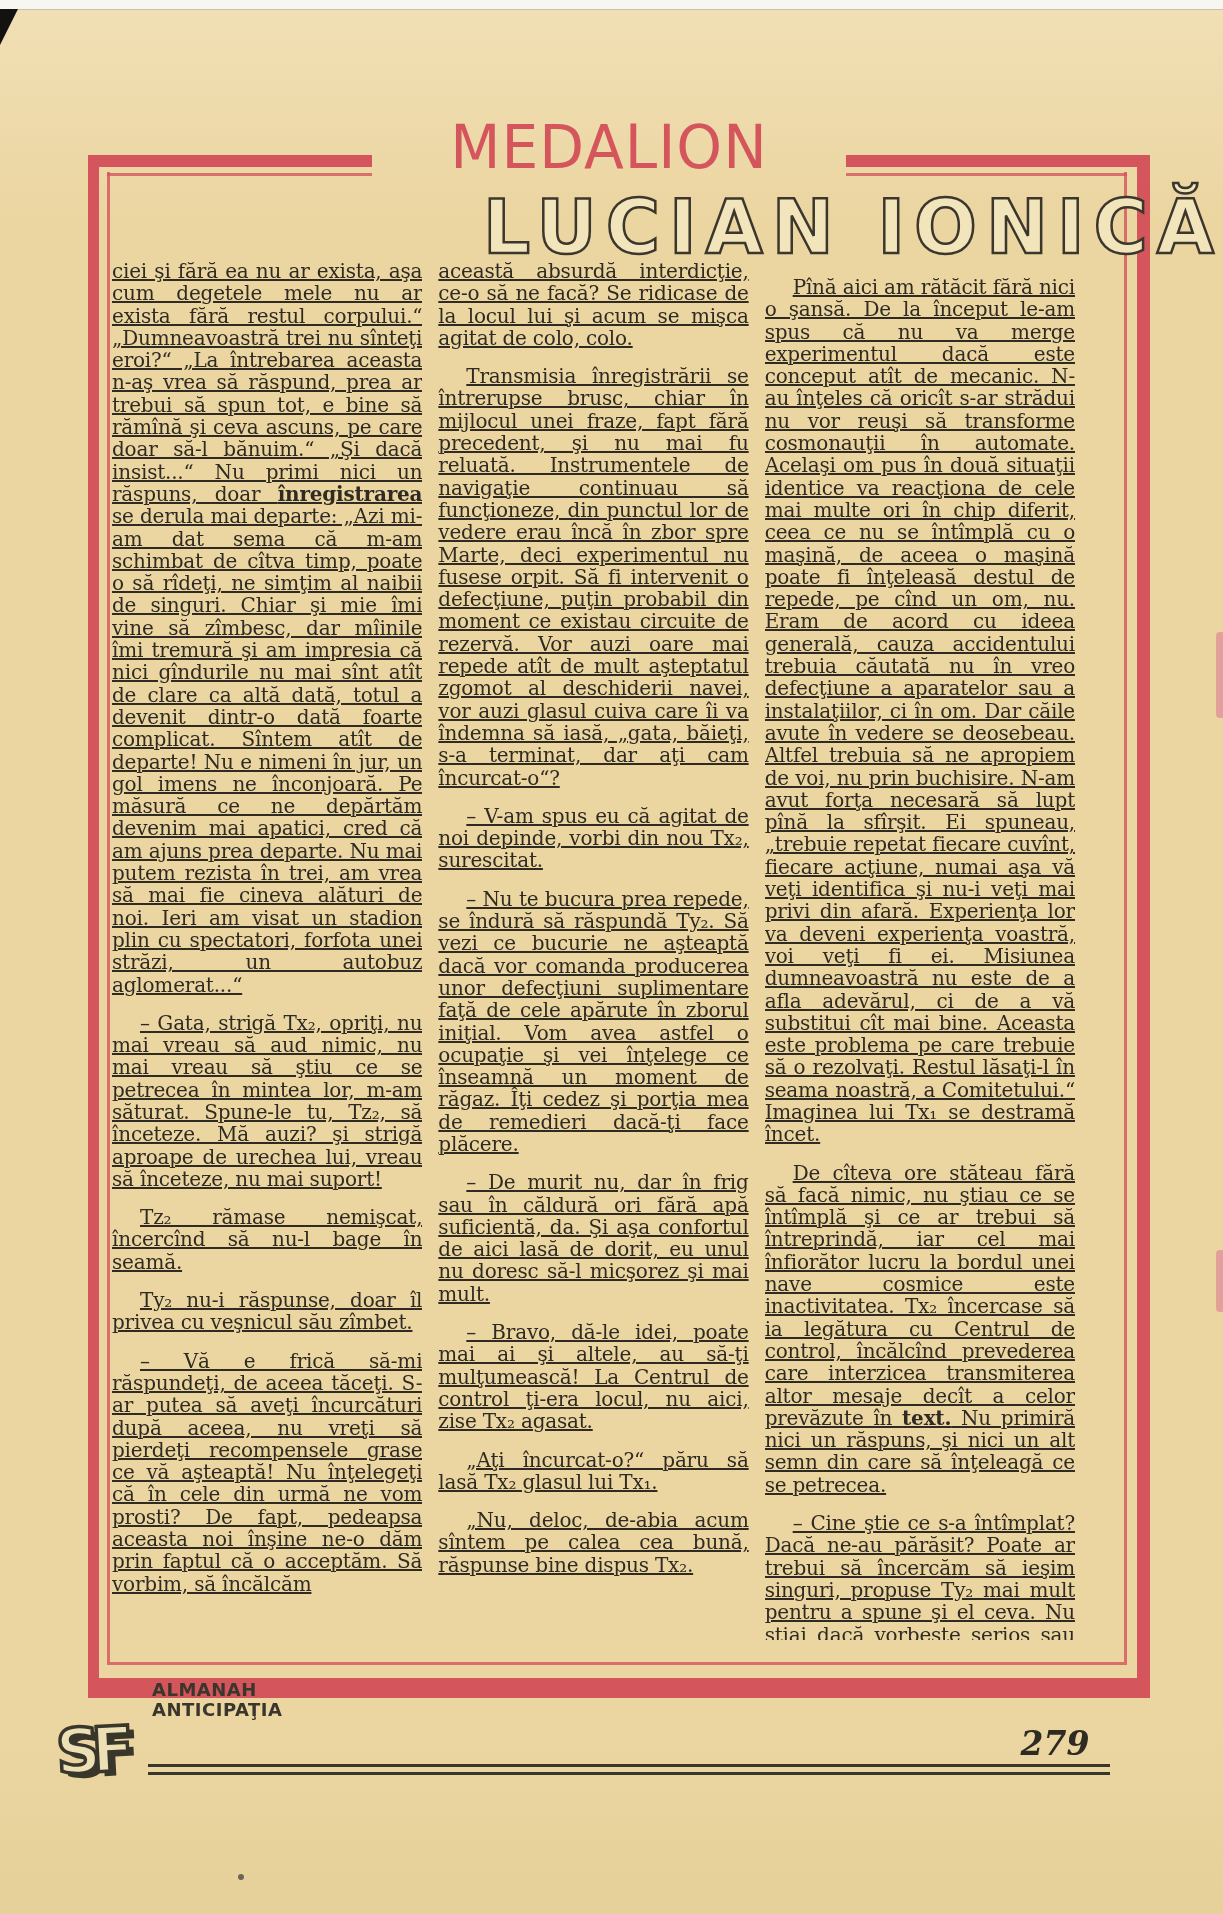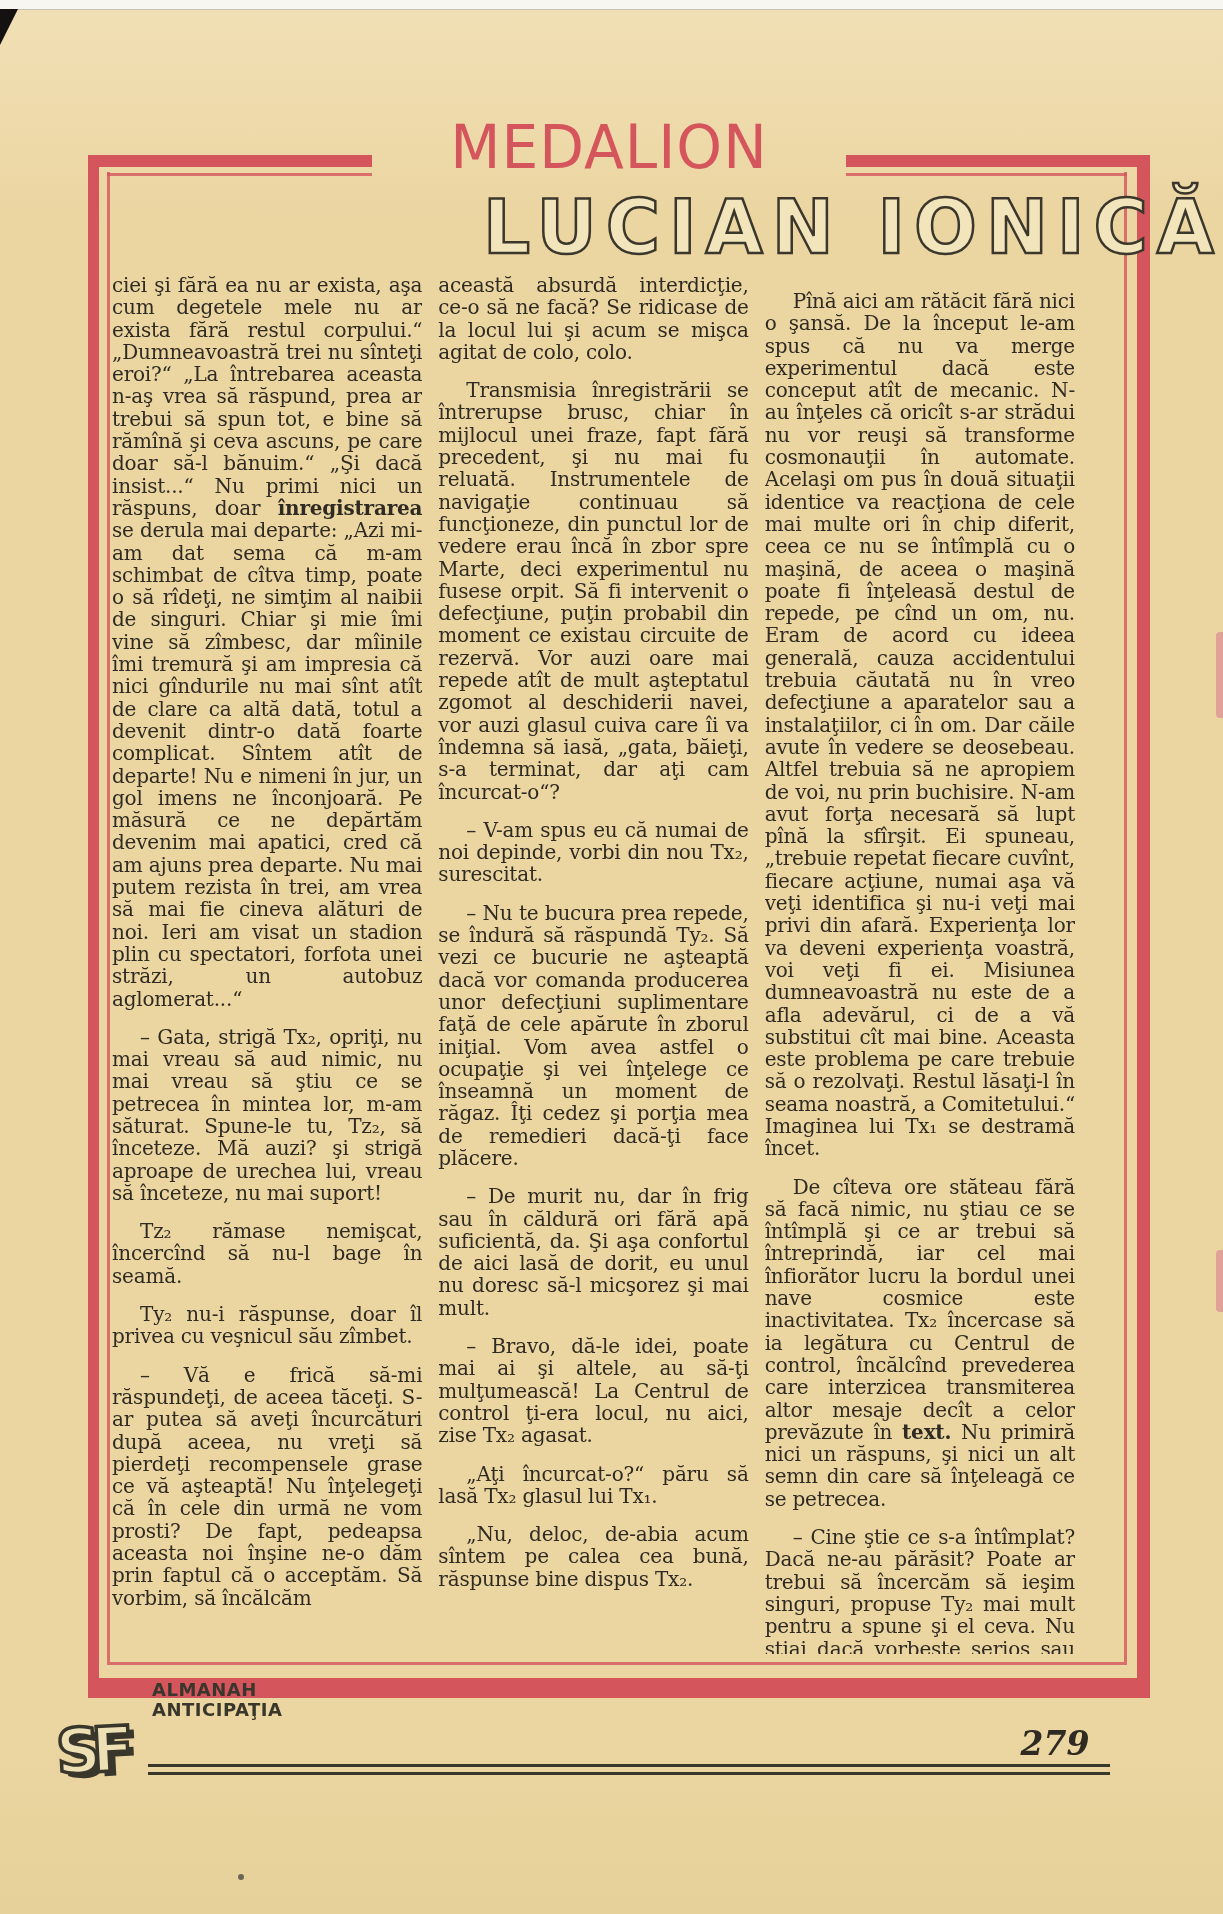--- a/index.html
+++ b/index.html
@@ -41,24 +41,24 @@
 
   
   .frame { position:absolute; left:88px; top:155px; width:1062px; height:1543px;
     box-sizing:border-box; border-left:11px solid var(--red);
     border-right:13px solid var(--red); border-bottom:20px solid var(--red); }
   .frame-thin { position:absolute; left:107px; top:172px; width:1020px; height:1493px;
     box-sizing:border-box; opacity:.8; border-left:3px solid var(--red);
     border-right:3px solid var(--red); border-bottom:3px solid var(--red); }
 
   
-  .columns { position:absolute; left:112px; top:274px; width:963px; height:1380px;
+  .columns { position:absolute; left:112px; top:260px; width:963px; height:1380px;
     display:flex; gap:16px; overflow:hidden; color:var(--ink);
     font-size:20px; line-height:22.3px; letter-spacing:-0.2px;
-    text-align:justify; }
+    text-align:justify;text-decoration:underline; }
   .col { flex:1 1 0; overflow:hidden; }
   .para { margin:0; }
   .para.indent { text-indent:28px;margin-top:16px; }
   .para b { font-weight:bold; }
 
   
   .sf-logo { position:absolute; left:56px; top:1714px;
     font-family:"DejaVu Sans", sans-serif; font-size:62px; font-weight:800;
     letter-spacing:-9px; color:#ece0b4; -webkit-text-stroke:3.5px var(--footer_ink);
     text-shadow:6px 5px 0 var(--footer_ink); transform:rotate(-3deg); }
@@ -102,21 +102,21 @@
     <div class="col">
         <p class="para"><span>ciei şi fără ea nu ar exista, aşa cum degetele mele nu ar exista fără restul corpului.“ „Dumneavoastră trei nu sînteţi eroi?“ „La întrebarea aceasta n-aş vrea să răspund, prea ar trebui să spun tot, e bine să rămînă şi ceva ascuns, pe care doar să-l bănuim.“ „Şi dacă insist...“ Nu primi nici un răspuns, doar </span><b>înregistrarea</b><span> se derula mai departe: „Azi mi-am dat sema că m-am schimbat de cîtva timp, poate o să rîdeţi, ne simţim al naibii de singuri. Chiar şi mie îmi vine să zîmbesc, dar mîinile îmi tremură şi am impresia că nici gîndurile nu mai sînt atît de clare ca altă dată, totul a devenit dintr-o dată foarte complicat. Sîntem atît de departe! Nu e nimeni în jur, un gol imens ne înconjoară. Pe măsură ce ne depărtăm devenim mai apatici, cred că am ajuns prea departe. Nu mai putem rezista în trei, am vrea să mai fie cineva alături de noi. Ieri am visat un stadion plin cu spectatori, forfota unei străzi, un autobuz aglomerat...“</span></p>
         <p class="para indent"><span>– Gata, strigă Tx₂, opriţi, nu mai vreau să aud nimic, nu mai vreau să ştiu ce se petrecea în mintea lor, m-am săturat. Spune-le tu, Tz₂, să înceteze. Mă auzi? şi strigă aproape de urechea lui, vreau să înceteze, nu mai suport!</span></p>
         <p class="para indent"><span>Tz₂ rămase nemişcat, încercînd să nu-l bage în seamă.</span></p>
         <p class="para indent"><span>Ty₂ nu-i răspunse, doar îl privea cu veşnicul său zîmbet.</span></p>
         <p class="para indent"><span>– Vă e frică să-mi răspundeţi, de aceea tăceţi. S-ar putea să aveţi încurcături după aceea, nu vreţi să pierdeţi recompensele grase ce vă aşteaptă! Nu înţelegeţi că în cele din urmă ne vom prosti? De fapt, pedeapsa aceasta noi înşine ne-o dăm prin faptul că o acceptăm. Să vorbim, să încălcăm</span></p>
       </div>
     <div class="col">
         <p class="para"><span>această absurdă interdicţie, ce-o să ne facă? Se ridicase de la locul lui şi acum se mişca agitat de colo, colo.</span></p>
         <p class="para indent"><span>Transmisia înregistrării se întrerupse brusc, chiar în mijlocul unei fraze, fapt fără precedent, şi nu mai fu reluată. Instrumentele de navigaţie continuau să funcţioneze, din punctul lor de vedere erau încă în zbor spre Marte, deci experimentul nu fusese orpit. Să fi intervenit o defecţiune, puţin probabil din moment ce existau circuite de rezervă. Vor auzi oare mai repede atît de mult aşteptatul zgomot al deschiderii navei, vor auzi glasul cuiva care îi va îndemna să iasă, „gata, băieţi, s-a terminat, dar aţi cam încurcat-o“?</span></p>
-        <p class="para indent"><span>– V-am spus eu că numai de noi depinde, vorbi din nou Tx₂, surescitat.</span></p>
+        <p class="para indent"><span>– V-am spus eu că agitat de noi depinde, vorbi din nou Tx₂, surescitat.</span></p>
         <p class="para indent"><span>– Nu te bucura prea repede, se îndură să răspundă Ty₂. Să vezi ce bucurie ne aşteaptă dacă vor comanda producerea unor defecţiuni suplimentare faţă de cele apărute în zborul iniţial. Vom avea astfel o ocupaţie şi vei înţelege ce înseamnă un moment de răgaz. Îţi cedez şi porţia mea de remedieri dacă-ţi face plăcere.</span></p>
         <p class="para indent"><span>– De murit nu, dar în frig sau în căldură ori fără apă suficientă, da. Şi aşa confortul de aici lasă de dorit, eu unul nu doresc să-l micşorez şi mai mult.</span></p>
         <p class="para indent"><span>– Bravo, dă-le idei, poate mai ai şi altele, au să-ţi mulţumească! La Centrul de control ţi-era locul, nu aici, zise Tx₂ agasat.</span></p>
         <p class="para indent"><span>„Aţi încurcat-o?“ păru să lasă Tx₂ glasul lui Tx₁.</span></p>
         <p class="para indent"><span>„Nu, deloc, de-abia acum sîntem pe calea cea bună, răspunse bine dispus Tx₂.</span></p>
       </div>
     <div class="col">
         <p class="para indent"><span>Pînă aici am rătăcit fără nici o şansă. De la început le-am spus că nu va merge experimentul dacă este conceput atît de mecanic. N-au înţeles că oricît s-ar strădui nu vor reuşi să transforme cosmonauţii în automate. Acelaşi om pus în două situaţii identice va reacţiona de cele mai multe ori în chip diferit, ceea ce nu se întîmplă cu o maşină, de aceea o maşină poate fi înţeleasă destul de repede, pe cînd un om, nu. Eram de acord cu ideea generală, cauza accidentului trebuia căutată nu în vreo defecţiune a aparatelor sau a instalaţiilor, ci în om. Dar căile avute în vedere se deosebeau. Altfel trebuia să ne apropiem de voi, nu prin buchisire. N-am avut forţa necesară să lupt pînă la sfîrşit. Ei spuneau, „trebuie repetat fiecare cuvînt, fiecare acţiune, numai aşa vă veţi identifica şi nu-i veţi mai privi din afară. Experienţa lor va deveni experienţa voastră, voi veţi fi ei. Misiunea dumneavoastră nu este de a afla adevărul, ci de a vă substitui cît mai bine. Aceasta este problema pe care trebuie să o rezolvaţi. Restul lăsaţi-l în seama noastră, a Comitetului.“ Imaginea lui Tx₁ se destramă încet.</span></p>
         <p class="para indent"><span>De cîteva ore stăteau fără să facă nimic, nu ştiau ce se întîmplă şi ce ar trebui să întreprindă, iar cel mai înfiorător lucru la bordul unei nave cosmice este inactivitatea. Tx₂ încercase să ia legătura cu Centrul de control, încălcînd prevederea care interzicea transmiterea altor mesaje decît a celor prevăzute în </span><b>text.</b><span> Nu primiră nici un răspuns, şi nici un alt semn din care să înţeleagă ce se petrecea.</span></p>
         <p class="para indent"><span>– Cine ştie ce s-a întîmplat? Dacă ne-au părăsit? Poate ar trebui să încercăm să ieşim singuri, propuse Ty₂ mai mult pentru a spune şi el ceva. Nu ştiai dacă vorbeşte serios sau glumeşte.</span></p>

